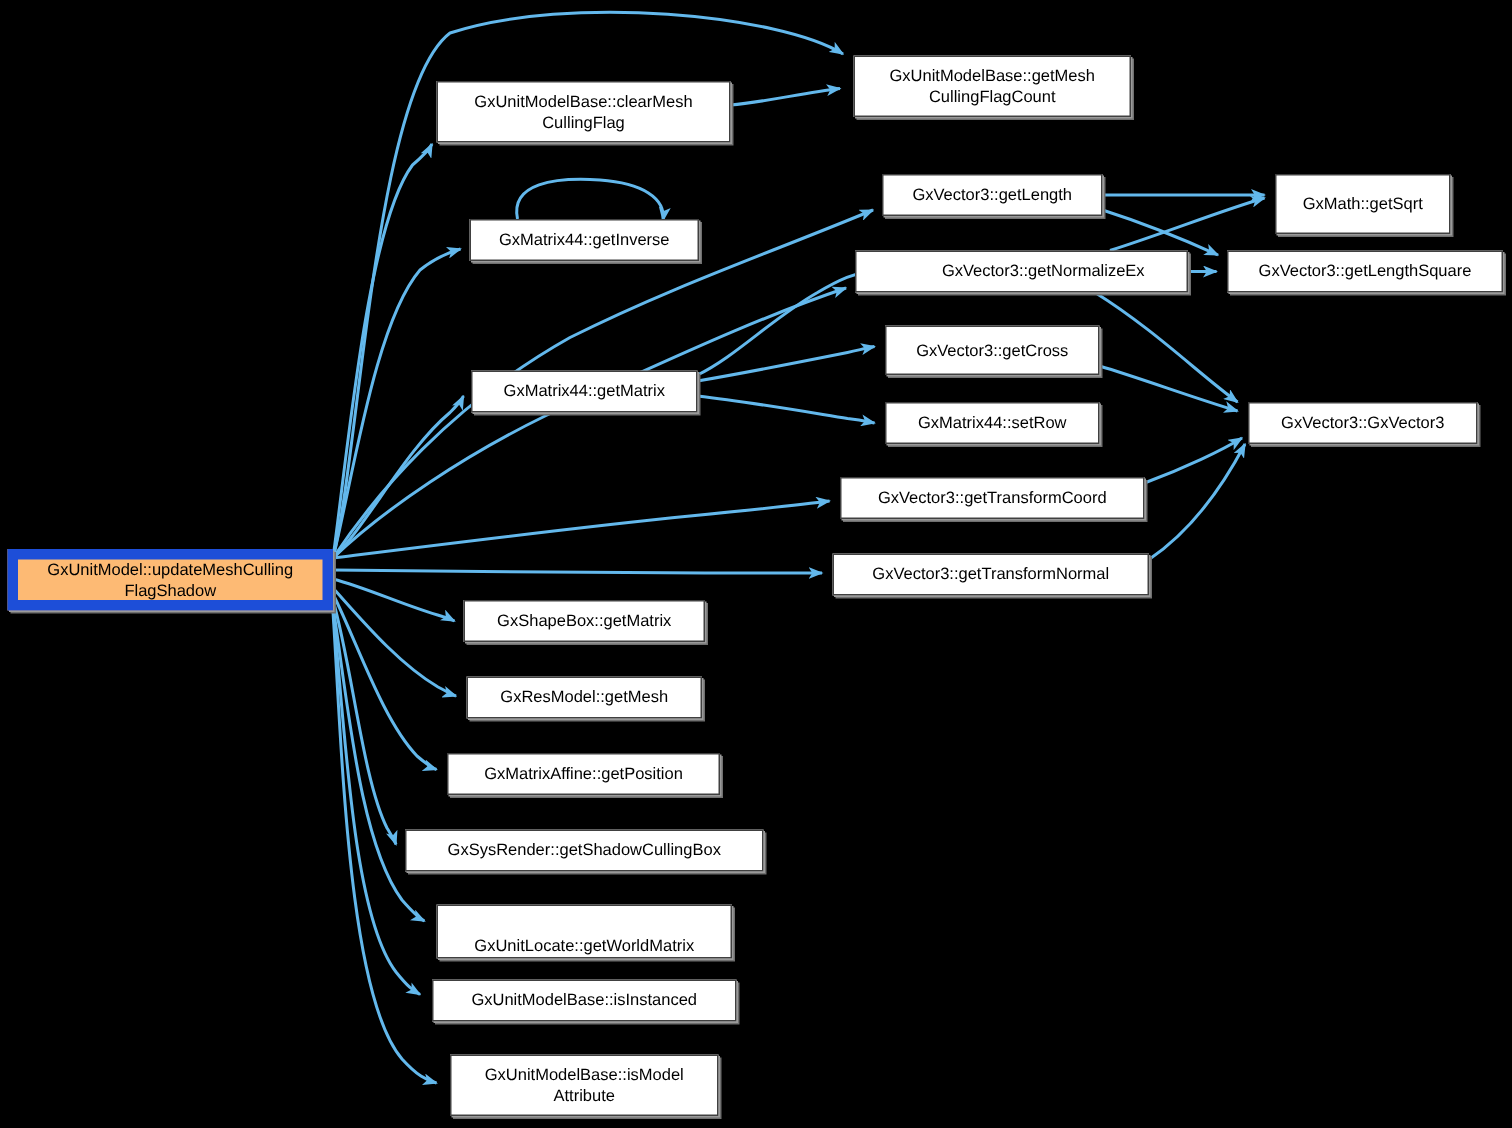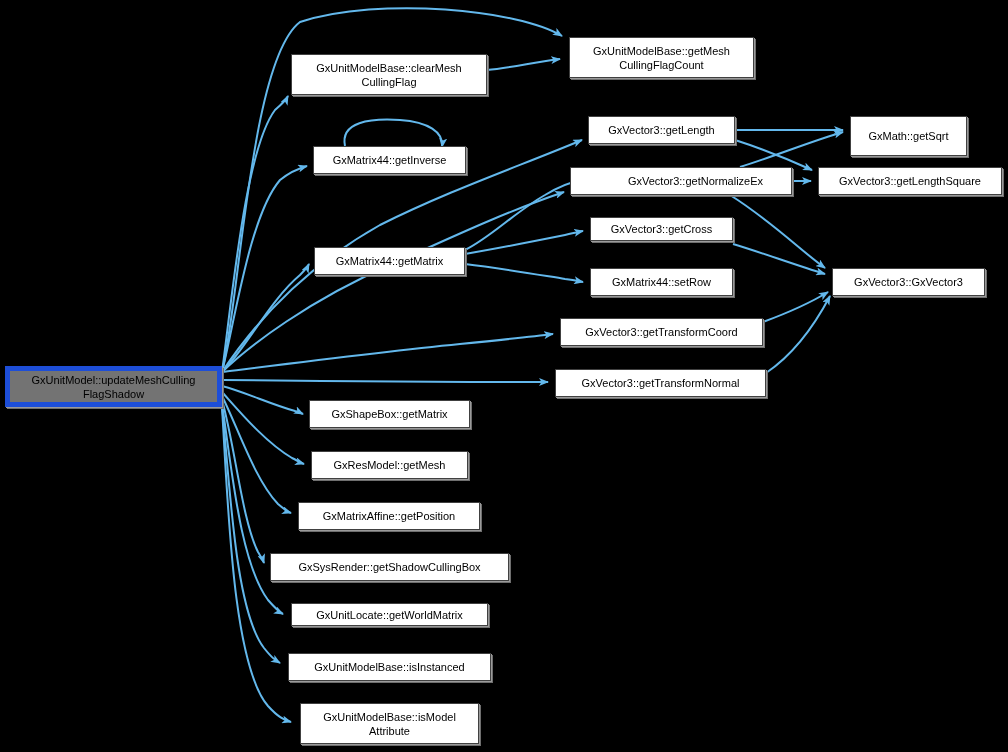--- a/index.html
+++ b/index.html
@@ -3,21 +3,21 @@
 <meta charset="utf-8">
 <style>
   html,body{margin:0;padding:0;background:#000;}
   #stage{position:relative;width:1008px;height:752px;background:#000;overflow:hidden;
          font-family:"Liberation Sans","DejaVu Sans",sans-serif;}
   svg.edges{position:absolute;left:0;top:0;width:1008px;height:752px;pointer-events:none;}
   .node{position:absolute;box-sizing:border-box;display:flex;align-items:center;justify-content:center;
         text-align:center;background:#ffffff;border:1px solid #404040;color:#000;
         font-size:11px;line-height:14px;letter-spacing:0px;
         box-shadow:1px 1px 0 0 #9a9a9a, 2px 2px 0 0 #6f6f6f;}
-  .node.root{background:#737373;border:5px solid #1d4ed8;}
+  .node.root{background:#fdba74;border:7px solid #1d4ed8;}
   .node span{display:block;padding:0 4px;white-space:pre-line;}
 </style>
 </head>
 <body>
 
 <div id="stage">
   <svg class="edges" viewBox="0 0 1008 752">
     <defs>
       <marker id="ah" markerWidth="10" markerHeight="8" refX="9" refY="4" orient="auto" markerUnits="userSpaceOnUse">
         <path d="M0,0 L10,4 L0,8 L2.5,4 Z" fill="#63b8ec"></path>
@@ -75,21 +75,21 @@
       </div>
       <div class="node" style="left: 850px; top: 116px; width: 117px; height: 40px;">
         <span>GxMath::getSqrt</span>
       </div>
       <div class="node" style="left: 570px; top: 167px; width: 222px; height: 28px; padding-left: 29px;">
         <span>GxVector3::getNormalizeEx</span>
       </div>
       <div class="node" style="left: 818px; top: 167px; width: 184px; height: 28px;">
         <span>GxVector3::getLengthSquare</span>
       </div>
-      <div class="node" style="left: 590px; top: 217px; width: 143px; height: 24px;">
+      <div class="node" style="left: 590px; top: 217px; width: 143px; height: 33px;">
         <span>GxVector3::getCross</span>
       </div>
       <div class="node" style="left: 314px; top: 247px; width: 151px; height: 28px;">
         <span>GxMatrix44::getMatrix</span>
       </div>
       <div class="node" style="left: 590px; top: 268px; width: 143px; height: 28px;">
         <span>GxMatrix44::setRow</span>
       </div>
       <div class="node" style="left: 832px; top: 268px; width: 153px; height: 28px;">
         <span>GxVector3::GxVector3</span>
@@ -105,21 +105,21 @@
       </div>
       <div class="node" style="left: 311px; top: 451px; width: 157px; height: 28px;">
         <span>GxResModel::getMesh</span>
       </div>
       <div class="node" style="left: 298px; top: 502px; width: 182px; height: 28px;">
         <span>GxMatrixAffine::getPosition</span>
       </div>
       <div class="node" style="left: 270px; top: 553px; width: 239px; height: 28px;">
         <span>GxSysRender::getShadowCullingBox</span>
       </div>
-      <div class="node" style="left: 291px; top: 603px; width: 197px; height: 23px;">
+      <div class="node" style="left: 291px; top: 603px; width: 197px; height: 36px; align-items: flex-end;">
         <span>GxUnitLocate::getWorldMatrix</span>
       </div>
       <div class="node" style="left: 288px; top: 653px; width: 203px; height: 28px;">
         <span>GxUnitModelBase::isInstanced</span>
       </div>
       <div class="node" style="left: 300px; top: 703px; width: 179px; height: 41px; align-items: center;">
         <span>GxUnitModelBase::isModel
 Attribute</span>
       </div>
     </div>

